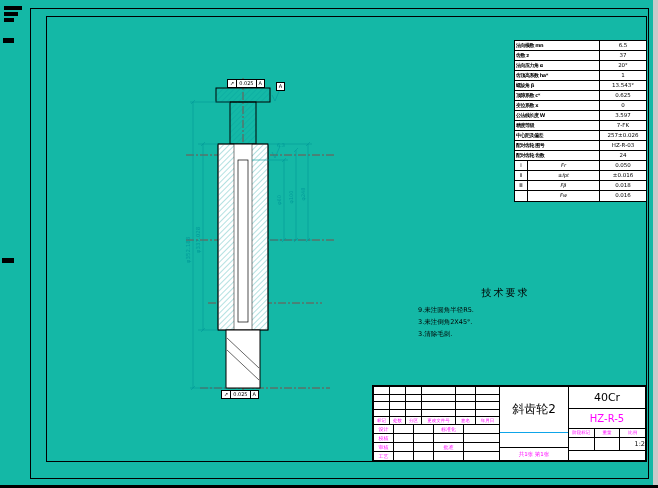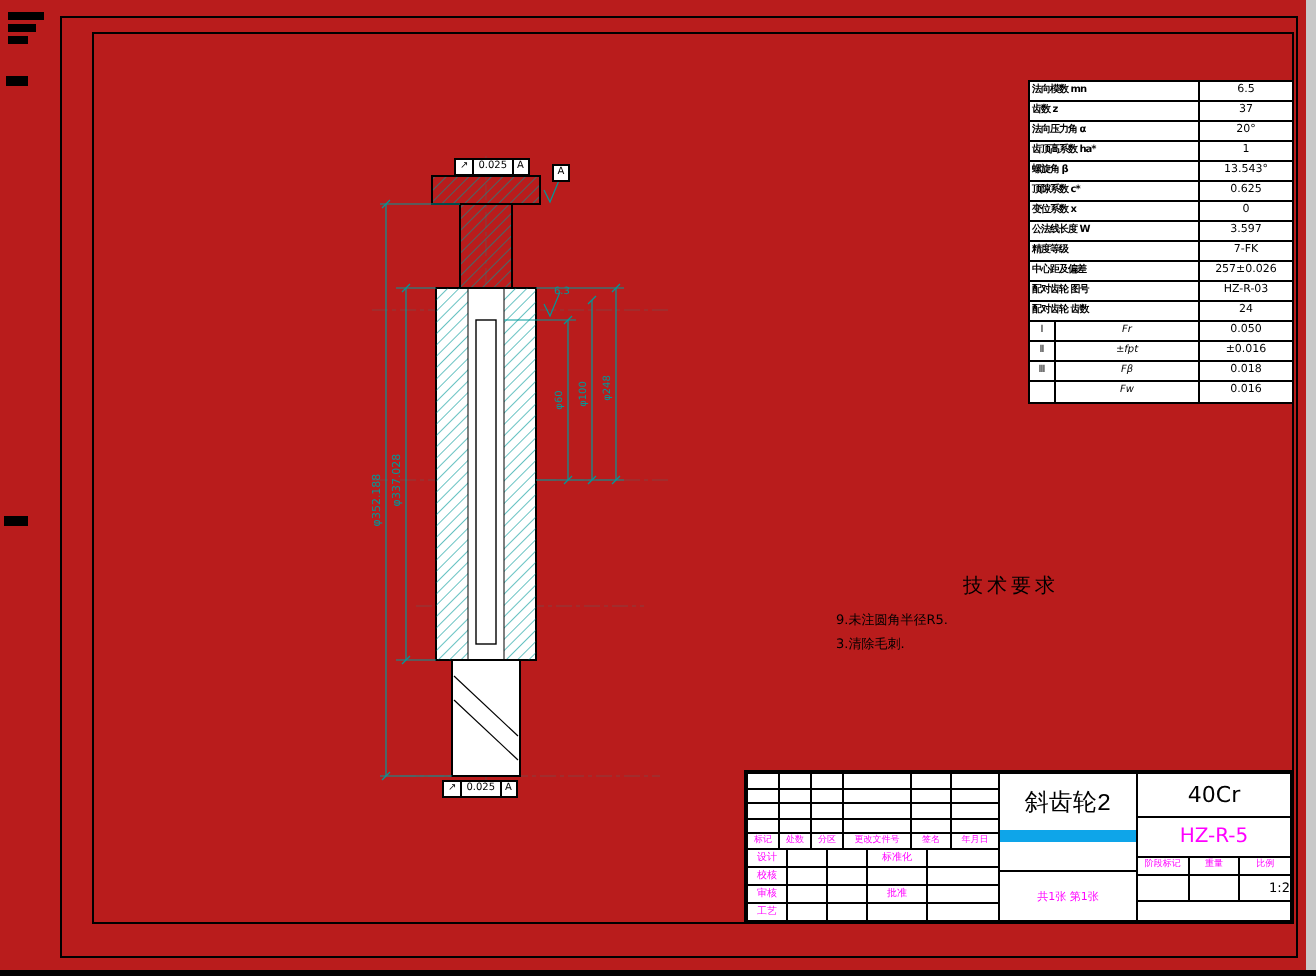--- a/index.html
+++ b/index.html
@@ -1,17 +1,17 @@
 <!DOCTYPE html>
 <html><head>
 <meta charset="utf-8">
 <style>
   html,body{margin:0;padding:0;background:#ffffff;}
   body{font-family:"DejaVu Sans","Liberation Sans",sans-serif;color:#000;}
-  .page{position:relative;width:658px;height:488px;background:#b91c1c;overflow:hidden;}
+  .page{position:relative;width:658px;height:488px;background:#14b8a6;overflow:hidden;}
   .tick{position:absolute;background:#000;}
   .outer-frame{position:absolute;left:30px;top:8px;width:619px;height:471px;border:1px solid #000;box-sizing:border-box;}
   .inner-frame{position:absolute;left:46px;top:16px;width:601px;height:446px;border:1.5px solid #000;box-sizing:border-box;}
   .edge-right{position:absolute;left:653px;top:0;width:5px;height:488px;background:#c9c9c9;}
   .edge-bottom{position:absolute;left:0;top:485px;width:658px;height:3px;background:#000;}
 
   
   .ptable{position:absolute;left:514px;top:40px;width:133px;border:1px solid #000;box-sizing:border-box;background:#fff;}
   .prow{display:flex;height:10px;border-bottom:1px solid #000;box-sizing:border-box;}
   .prow:last-child,.trow:last-child{border-bottom:none;}
@@ -32,21 +32,21 @@
   .tb-left{width:126px;border-right:1px solid #000;display:flex;flex-direction:column;box-sizing:border-box;}
   .tb-chrow,.tb-chhead{height:8px;display:flex;border-bottom:1px solid #000;box-sizing:border-box;}
   .tb-rolerow{height:9px;display:flex;border-bottom:1px solid #000;box-sizing:border-box;}
   .tb-rolerow:last-child{border-bottom:none;flex:1;}
   .cc{border-right:1px solid #000;box-sizing:border-box;height:100%;}
   .c1,.c2,.c3{width:16px;}.c4{width:34px;}.c5{width:20px;}.c6{flex:1;border-right:none;}
   .tb-chhead div{font-size:4.5px;color:#ff00ff;line-height:7px;text-align:center;overflow:hidden;white-space:nowrap;}
   .rl1{width:20px;}.rl2,.rl3{width:20px;}.rl4{width:30px;}.rl5{flex:1;border-right:none;}
   .rolelab{font-size:5px;color:#ff00ff;line-height:8px;text-align:center;overflow:hidden;white-space:nowrap;}
   .tb-mid{width:69px;border-right:1px solid #000;display:flex;flex-direction:column;box-sizing:border-box;}
-  .tb-name{height:34px;border-bottom:6px solid #0ea5e9;display:flex;align-items:center;justify-content:center;font-size:12px;box-sizing:border-box;font-family:Liberation Mono, monospace;}
+  .tb-name{height:46px;border-bottom:1px solid #0ea5e9;display:flex;align-items:center;justify-content:center;font-size:12px;box-sizing:border-box;}
   .tb-midblank{height:15px;border-bottom:1px solid #000;box-sizing:border-box;}
   .tb-sheetinfo{flex:1;display:flex;align-items:center;justify-content:center;font-size:5.5px;color:#ff00ff;white-space:nowrap;}
   .tb-right{flex:1;display:flex;flex-direction:column;box-sizing:border-box;}
   .tb-mat{height:22px;border-bottom:1px solid #000;display:flex;align-items:center;justify-content:center;font-size:11px;box-sizing:border-box;}
   .tb-dno{height:20px;border-bottom:1px solid #000;display:flex;align-items:center;justify-content:center;font-size:10px;color:#ff00ff;box-sizing:border-box;}
   .tb-shead{height:9px;border-bottom:1px solid #000;display:flex;box-sizing:border-box;}
   .tb-shead div{flex:1;border-right:1px solid #000;font-size:4.5px;color:#ff00ff;line-height:8px;text-align:center;overflow:hidden;white-space:nowrap;}
   .tb-shead div:last-child{border-right:none;}
   .tb-svals{height:13px;border-bottom:1px solid #000;display:flex;box-sizing:border-box;}
   .tb-svals div{flex:1;border-right:1px solid #000;font-size:6.5px;line-height:12px;text-align:center;}
@@ -225,20 +225,21 @@
     <div class="trow">
         <div class="grp"></div>
         <div class="sym">Fw</div>
         <div class="val">0.016</div>
       </div>
   </div>
 
   <div class="techreq">
     <div class="trtitle">技术要求</div>
     <div class="trline">9.未注圆角半径R5.</div>
+    <div class="trline">3.未注倒角2X45°.</div>
     <div class="trline">3.清除毛刺.</div>
   </div>
 
   <div class="tb">
     <div class="tb-left">
       <div class="tb-chrow">
           <div class="cc c1"></div>
           <div class="cc c2"></div>
           <div class="cc c3"></div>
           <div class="cc c4"></div>

